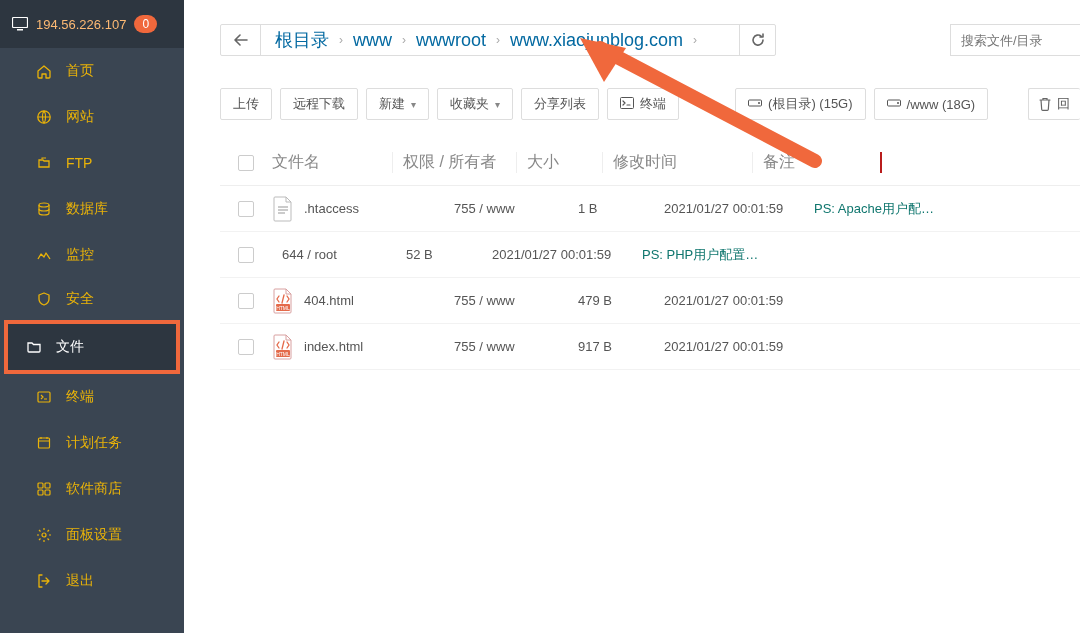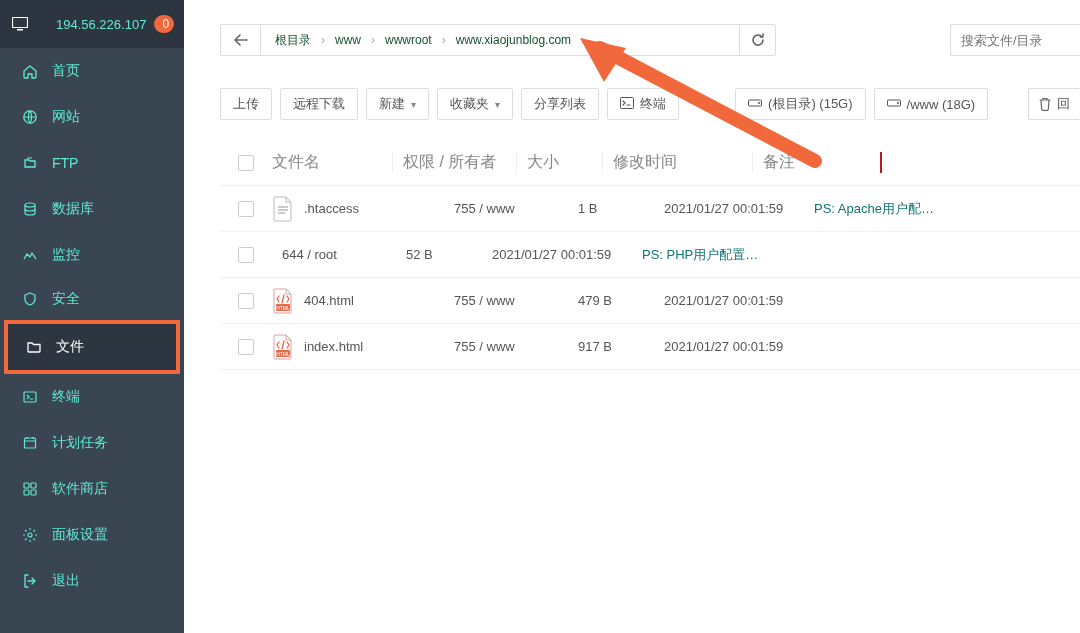--- a/index.html
+++ b/index.html
@@ -1,34 +1,34 @@
 <!DOCTYPE html>
 <html><head>
 <meta charset="utf-8">
 <style>
 * { margin: 0; padding: 0; box-sizing: border-box; }
 body { font-family: -apple-system, BlinkMacSystemFont, "Segoe UI", "PingFang SC", "Microsoft YaHei", sans-serif; font-size: 13px; color: #333; background: #fff; width: 1080px; height: 633px; overflow: hidden; position: relative; }
 
 .sidebar { position: absolute; left: 0; top: 0; width: 184px; height: 633px; background: #3a4552; color: #fff; }
 .sidebar-header { height: 48px; display: flex; align-items: center; padding: 0 12px; background: #2d3640; gap: 8px; }
-.ip-text { font-size: 13px; color: #5eead4; font-weight: 500; margin-left: 20px; }
+.ip-text { font-size: 13px; color: #fdba74; font-weight: 500; }
 .badge-count { background: #f0683c; color: #fff; border-radius: 10px; padding: 2px 8px; font-size: 12px; min-width: 20px; text-align: center; }
 .nav-list { list-style: none; }
-.nav-item { height: 46px; display: flex; align-items: center; padding: 0 22px; gap: 14px; cursor: pointer; color: #5eead4; font-size: 14px; }
+.nav-item { height: 46px; display: flex; align-items: center; padding: 0 36px; gap: 14px; cursor: pointer; color: #eab308; font-size: 14px; }
 .nav-item .nav-icon { width: 16px; height: 16px; display: inline-flex; align-items: center; justify-content: center; flex-shrink: 0; }
 .nav-highlight-box { border: 4px solid #f0683c; margin: 0 4px; background: #2d3640; }
 .nav-highlight-box .nav-item { padding: 0 18px; color: #fff; }
 
 .main { position: absolute; left: 184px; top: 0; right: 0; height: 633px; padding: 24px 0 0 36px; background: #fff; }
 
 .pathbar-row { display: flex; align-items: center; gap: 10px; }
 .pathbar { display: flex; align-items: center; border: 1px solid #ddd; border-radius: 2px; height: 32px; width: 556px; overflow: hidden; }
 .back-btn { width: 40px; height: 100%; display: flex; align-items: center; justify-content: center; border-right: 1px solid #ddd; cursor: pointer; color: #666; }
 .crumbs { display: flex; align-items: center; flex: 1; padding: 0 4px; height: 100%; }
-.crumb { display: inline-flex; align-items: center; padding: 0 10px; color: #14532d; cursor: pointer; font-size: 12px; }
+.crumb { display: inline-flex; align-items: center; padding: 0 10px; color: #0369a1; cursor: pointer; font-size: 18px; }
 .crumb-sep { color: #aaa; font-size: 12px; }
 .refresh-btn { width: 36px; height: 100%; display: flex; align-items: center; justify-content: center; border-left: 1px solid #ddd; cursor: pointer; color: #666; }
 
 .search-wrap { position: absolute; right: 0; top: 24px; display: flex; align-items: center; border: 1px solid #ddd; height: 32px; width: 130px; overflow: hidden; border-right: none; }
 .search-input { border: none; outline: none; padding: 0 10px; font-size: 13px; width: 100%; height: 100%; }
 
 .toolbar { display: flex; align-items: center; gap: 8px; margin-top: 32px; flex-wrap: nowrap; }
 .tbtn { border: 1px solid #ddd; background: #fff; height: 32px; padding: 0 12px; display: inline-flex; align-items: center; gap: 6px; cursor: pointer; font-size: 13px; color: #555; border-radius: 2px; white-space: nowrap; }
 .tbtn .caret-down { font-size: 10px; color: #888; }
 .tbtn .term-icon, .tbtn .disk-icon { width: 14px; height: 14px; display: inline-block; }

